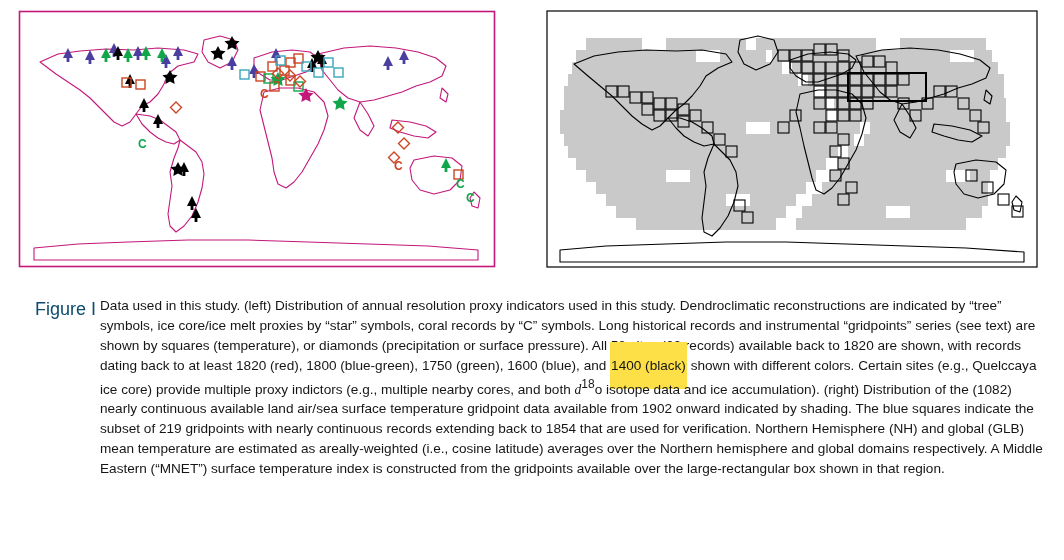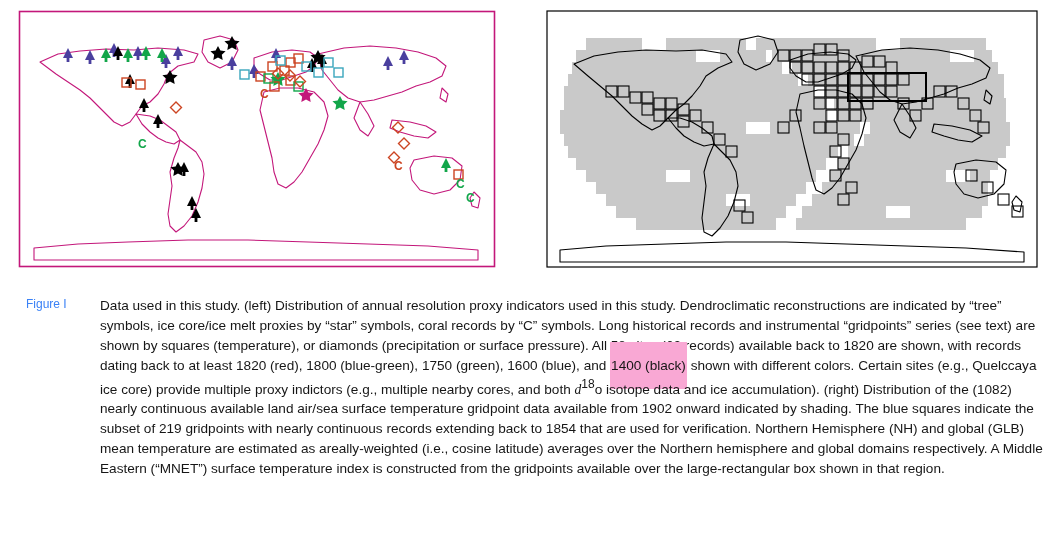--- a/index.html
+++ b/index.html
@@ -52,32 +52,32 @@
     position: absolute;
     left: 18px;
     top: 296px;
     width: 1028px;
     font-size: 13.6px;
     line-height: 1.47;
     color: #161616;
   }
   .caption-label {
     position: absolute;
-    left: 8px;
+    left: 17px;
     top: 0;
     width: 78px;
-    font-size: 12px;
-    color: #3b82f6;
+    font-size: 18px;
+    color: #0c4a6e;
   }
   .caption-body {
     margin-left: 82px;
     text-align: left;
   }
   .hl {
-    background: #f9a8d4;
+    background: #fde047;
     padding: 16px 1px;
   }
   .sup {
     font-size: 12px;
     vertical-align: super;
   }
   .ital {
     font-family: "Liberation Serif", serif;
     font-style: italic;
   }

